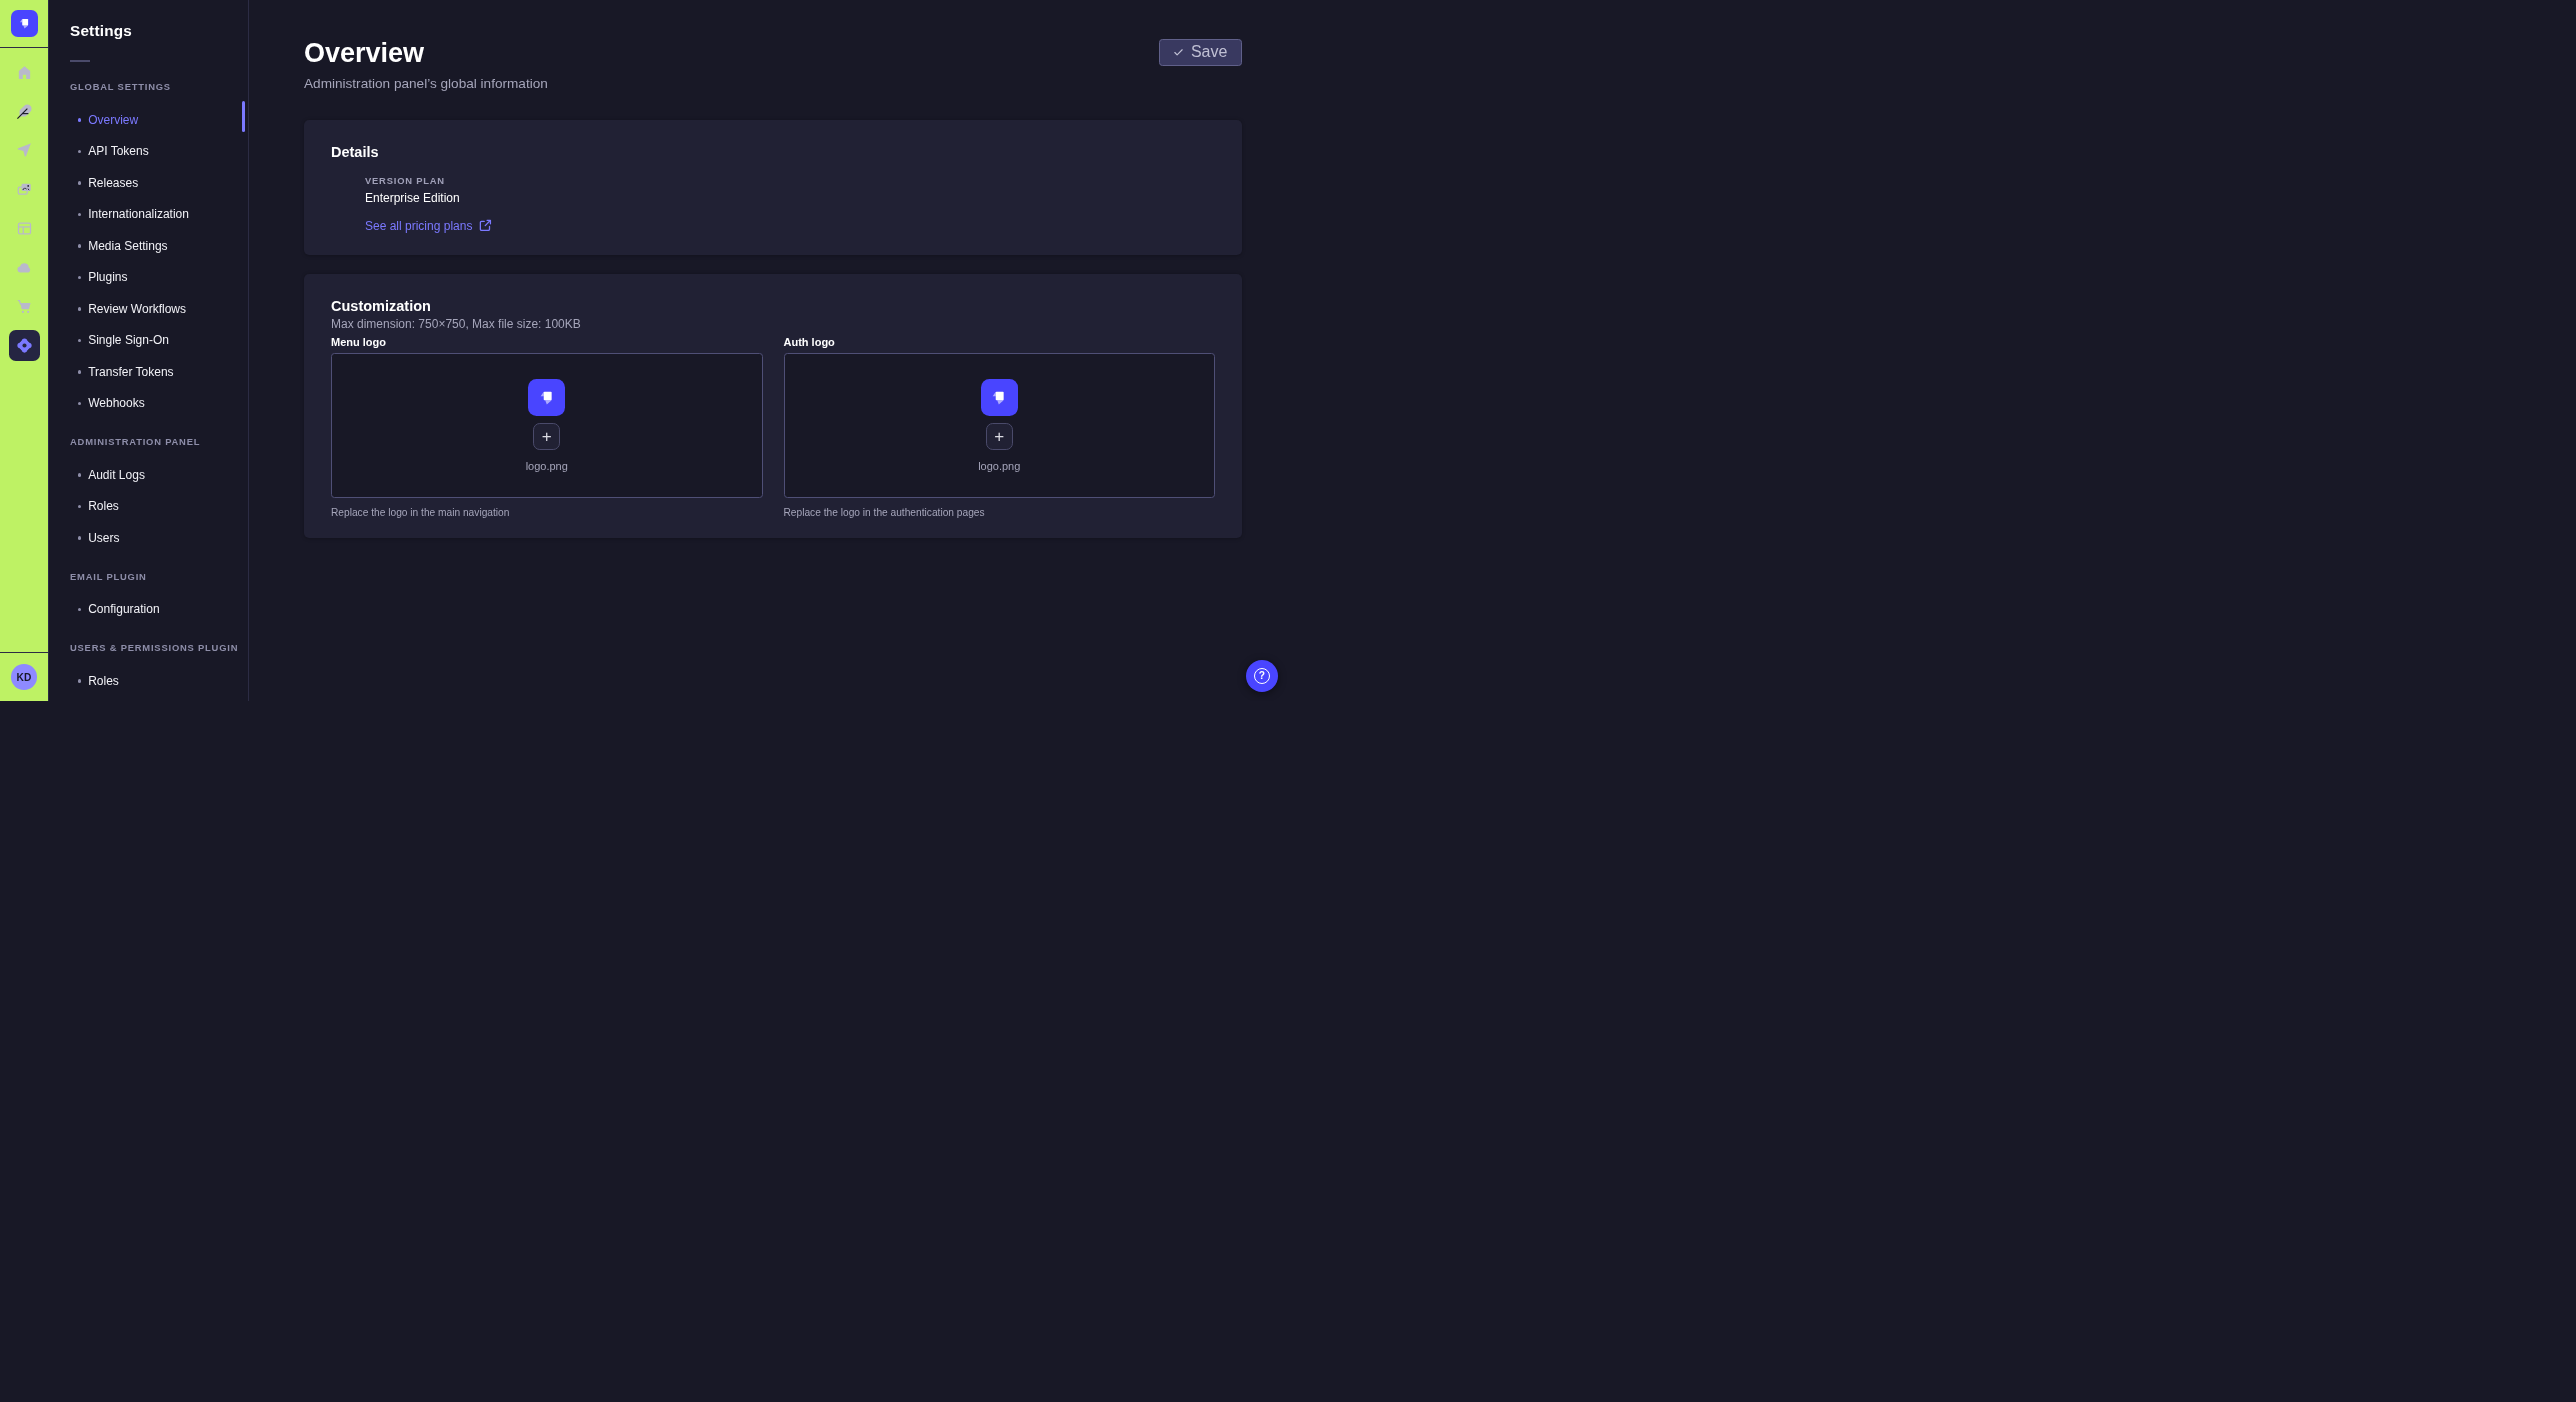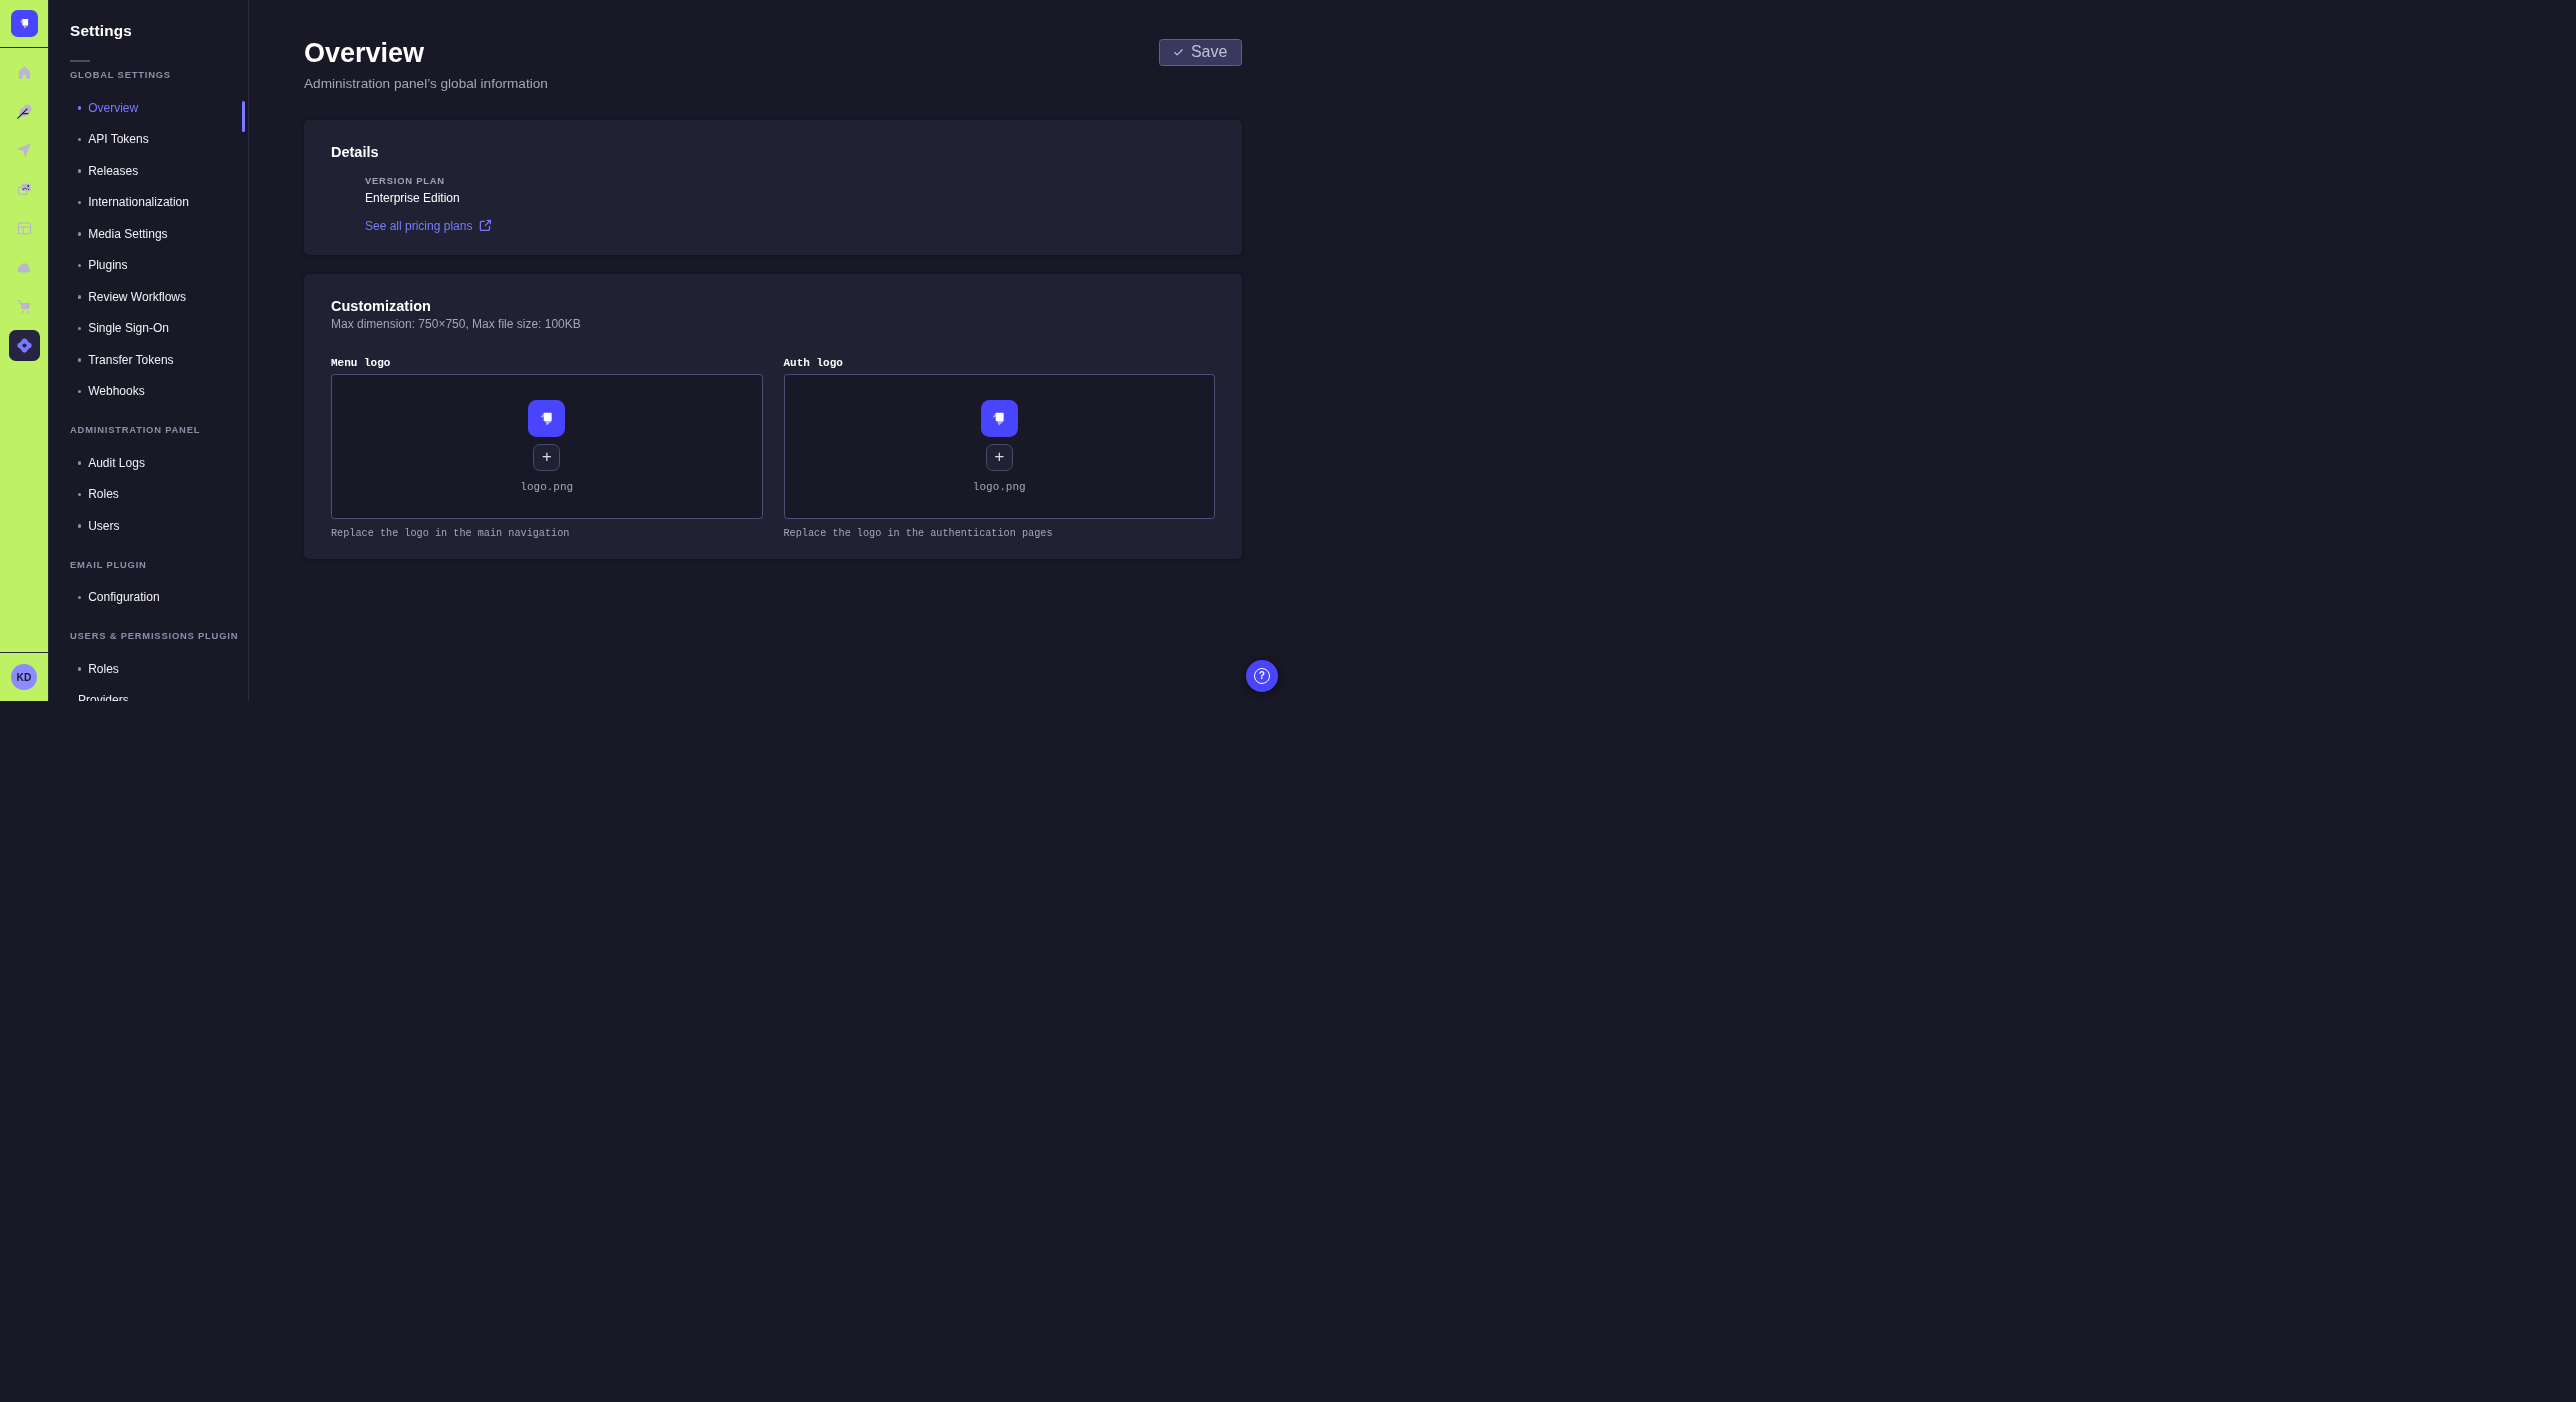--- a/index.html
+++ b/index.html
@@ -27,21 +27,21 @@
   .avatar { width:25.6px; height:25.6px; border-radius:50%; background:#8e8aff; color:#181826;
             font-size:10.2px; font-weight:700; display:flex; align-items:center; justify-content:center;
             margin:12px 0 11px; cursor:pointer; letter-spacing:0.2px; }
 
   
   .subnav { flex:0 0 200px; width:200px; border-right:0.9px solid #2c2c44; position:relative;
             padding-top:22px; overflow:hidden; background:#181826; }
   .subnav-title { font-size:15.3px; font-weight:700; margin:0 0 0 21px; letter-spacing:0.2px; }
   .subnav-hr { width:20.4px; height:1.7px; background:#4a4a6a; border:0; margin:20.4px 0 0 21px; }
   .subnav-section { margin-top:17px; }
-  .subnav-section.first { margin-top:7px; }
+  .subnav-section.first { margin-top:19px; }
   .section-label { margin-left:21px; font-size:9.4px; font-weight:700; letter-spacing:0.8px;
                    color:#8e8ea9; text-transform:uppercase; }
   .subnav ul { list-style:none; margin:12px 0 0; padding:0; }
   .subnav li { height:31.5px; display:flex; align-items:center; padding-left:29px; cursor:pointer;
                font-size:12px; color:#f2f2f7; }
   .bullet { width:3.4px; height:3.4px; border-radius:50%; background:#8e8ea9; margin-right:6.8px; flex:0 0 3.4px; }
   .subnav li.active { color:#7b79ff; }
   .subnav li.active .bullet { background:#7b79ff; }
   .active-indicator { position:absolute; top:101px; right:3.4px; width:2.6px; height:31px;
                       background:#7b79ff; border-radius:1.7px; }
@@ -61,21 +61,21 @@
   .details-grid { display:grid; grid-template-columns:1fr 1fr; margin-top:15.3px; }
   .col-right { padding-left:34px; }
   .field-label { font-size:9.4px; font-weight:700; letter-spacing:0.8px; color:#a0a0b8; margin-bottom:5.1px; }
   .field-value { font-size:12px; color:#ffffff; }
   .field + .field { margin-top:46px; }
   .pricing-link { display:inline-flex; align-items:center; gap:6.8px; color:#7b79ff; font-size:12px;
                   margin-top:13.6px; text-decoration:none; cursor:pointer; }
 
   .card-custom { margin-top:19px; padding:24px 27px 20.4px; }
   .custom-sub { margin:3.4px 0 0; font-size:12px; color:#a5a5ba; }
-  .logos-grid { display:grid; grid-template-columns:1fr 1fr; gap:21px; margin-top:26px;font-family:Liberation Mono, monospace; }
+  .logos-grid { display:grid; grid-template-columns:1fr 1fr; gap:21px; margin-top:5px; }
   .logo-label { font-size:11px; font-weight:600; color:#ffffff; }
   .upload-box { margin-top:5.1px; height:145px; border:0.9px solid #4f4f76; border-radius:3.4px; background:#181826;
                 display:flex; flex-direction:column; align-items:center; justify-content:center; }
   .logo-tile { width:37px; height:37px; border-radius:8.5px; background:#4945ff;
                display:flex; align-items:center; justify-content:center; }
   .add-btn { margin-top:6.8px; width:27px; height:27px; border-radius:6.8px; border:0.9px solid #4a4a6a;
              background:#212134; color:#dcdce4; font-size:17px; line-height:1; font-family:inherit;
              display:flex; align-items:center; justify-content:center; cursor:pointer; padding:0; }
   .file-name { margin-top:10.2px; font-size:11px; color:#a5a5ba; }
   .upload-desc { margin-top:8.5px; font-size:10.2px; color:#a5a5ba; }

